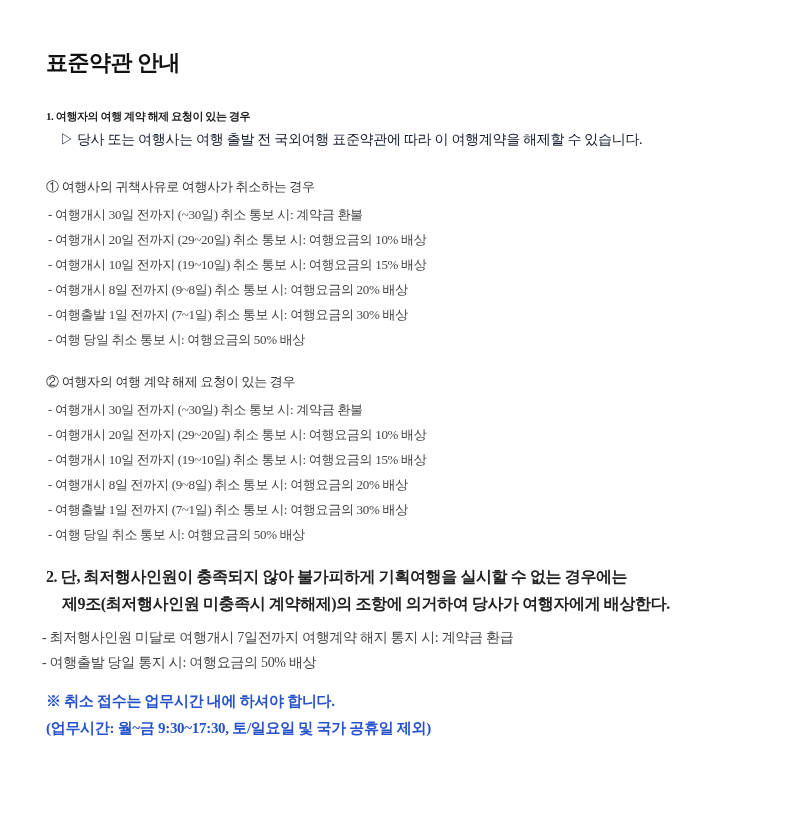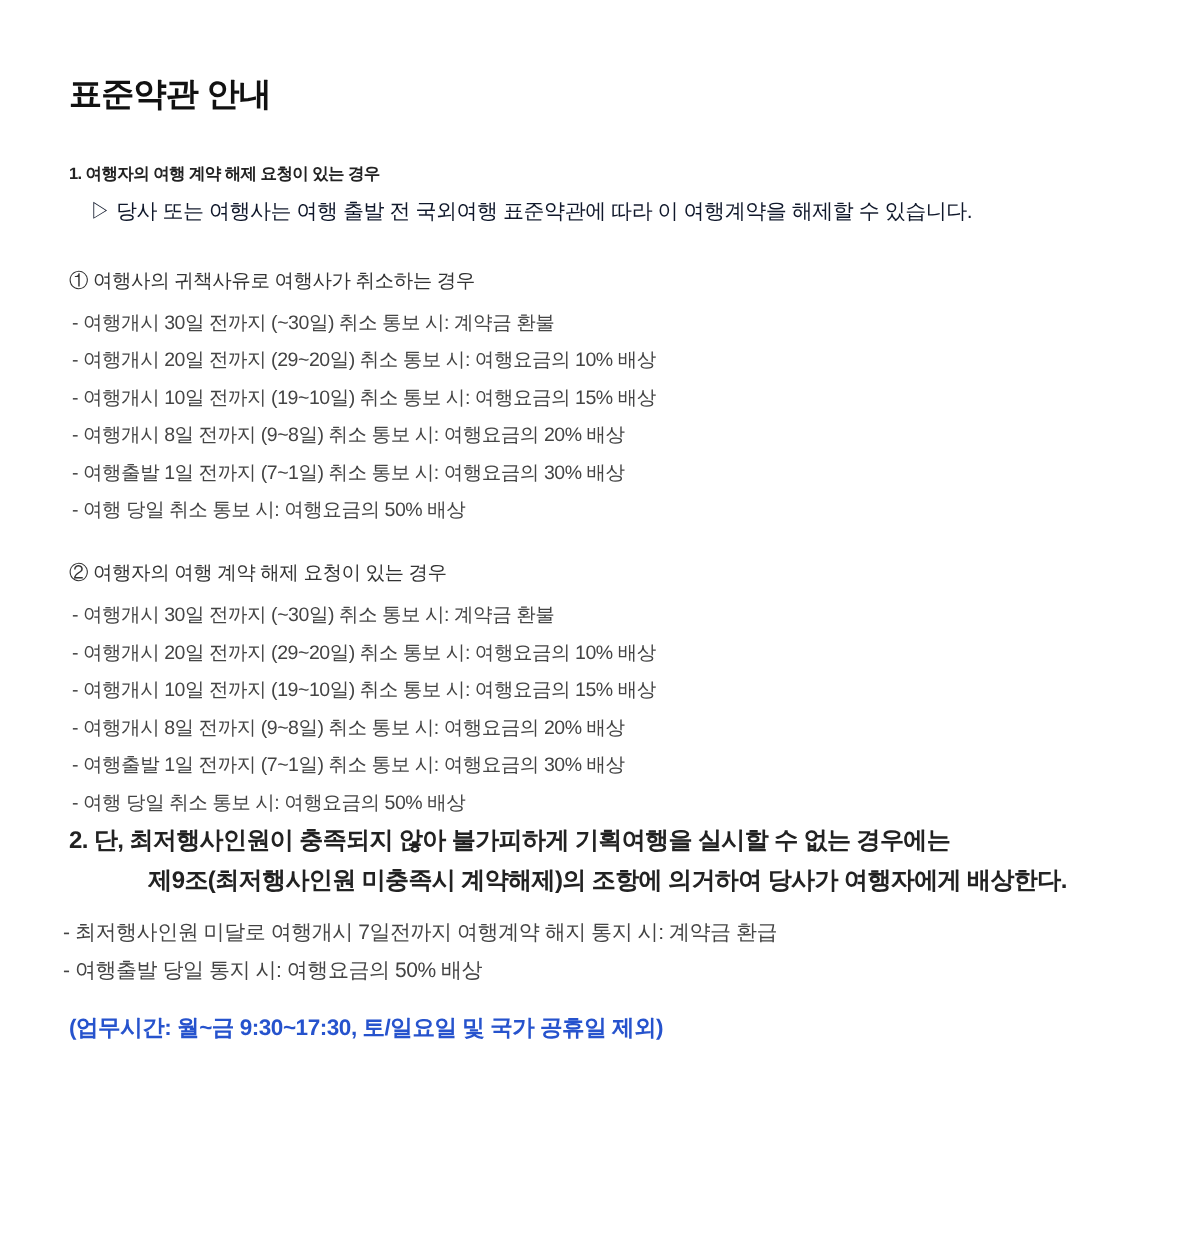--- a/index.html
+++ b/index.html
@@ -8,20 +8,21 @@
     height: 830px;
     background: #ffffff;
     font-family: "Liberation Sans", sans-serif;
     overflow: hidden;
   }
   .page {
     width: 800px;
     height: 646px;
     padding: 50px 52px 0 46px;
     color: #333;
+    font-family: Liberation Serif, serif;
   }
   .title {
     font-size: 22px;
     font-weight: 700;
     color: #111111;
     line-height: 26px;
     letter-spacing: -0.5px;
   }
   .sec-heading {
     margin-top: 30px;
@@ -56,30 +57,29 @@
   }
   .list-item {
     font-size: 13px;
     font-weight: 400;
     color: #444444;
     line-height: 25px;
     letter-spacing: -0.3px;
     padding-left: 2px;
   }
   .sec2-heading {
-    margin-top: 0;
+    margin-top: 16px;
     font-size: 16px;
     font-weight: 700;
     color: #222222;
     line-height: 27px;
     letter-spacing: -0.4px;
   }
   .sec2-heading .indent2 {
     padding-left: 16px;
-    text-align: center;
   }
   .list2 {
     margin-top: 8px;
     margin-left: -4px;
   }
   .list2 .list-item {
     font-size: 14px;
     line-height: 25px;
     padding-left: 0;
   }
@@ -131,16 +131,17 @@
     <div>2. 단, 최저행사인원이 충족되지 않아 불가피하게 기획여행을 실시할 수 없는 경우에는</div>
     <div class="indent2">제9조(최저행사인원 미충족시 계약해제)의 조항에 의거하여 당사가 여행자에게 배상한다.</div>
   </div>
 
   <div class="list list2">
     <div class="list-item">- 최저행사인원 미달로 여행개시 7일전까지 여행계약 해지 통지 시: 계약금 환급</div>
     <div class="list-item">- 여행출발 당일 통지 시: 여행요금의 50% 배상</div>
   </div>
 
   <div class="notice" style="color: rgb(38, 83, 205);">
+    <div>※ 취소 접수는 업무시간 내에 하셔야 합니다.</div>
     <div>(업무시간: 월~금 9:30~17:30, 토/일요일 및 국가 공휴일 제외)</div>
   </div>
 
 </div>
 
 </body></html>

